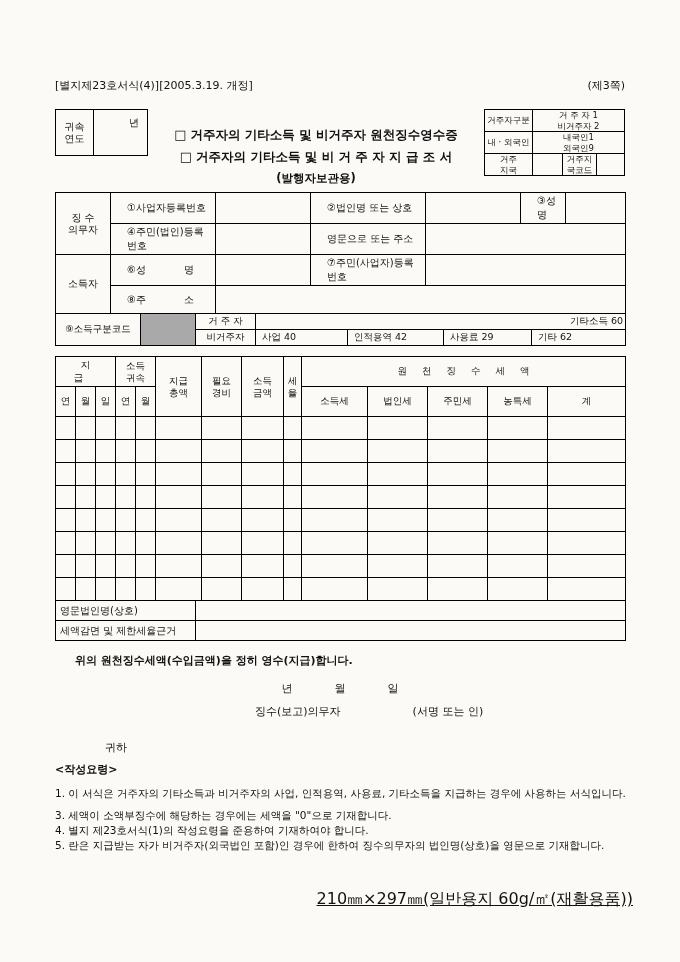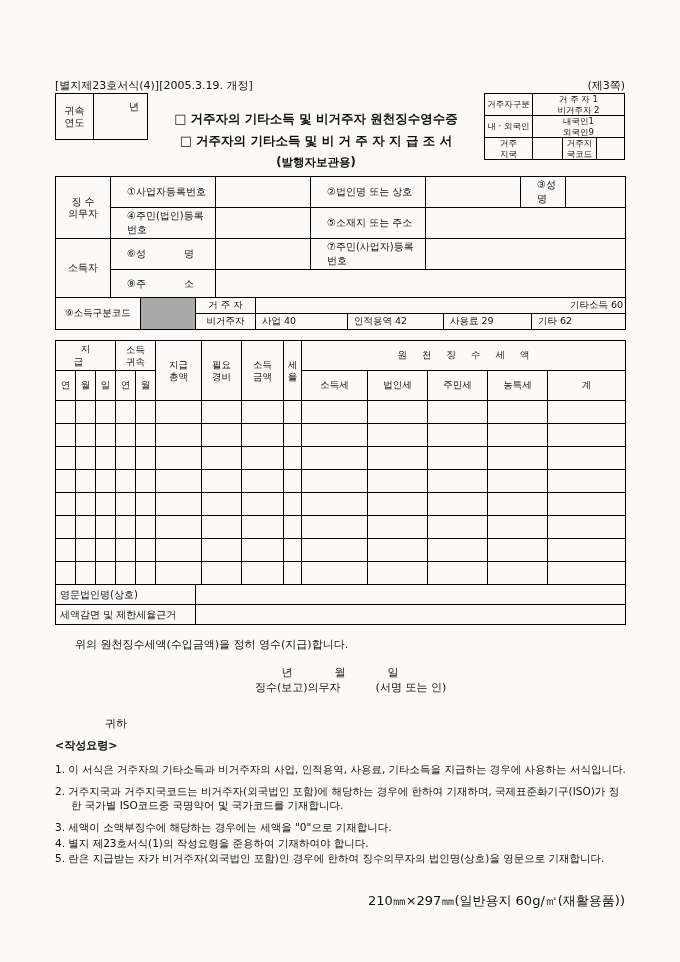--- a/index.html
+++ b/index.html
@@ -3,21 +3,21 @@
 <meta charset="utf-8">
 <style>
   * { margin:0; padding:0; box-sizing:border-box; }
   html,body { background:#e9e9e9; }
   .page {
     width:680px; height:962px; margin:0 auto; position:relative;
     background:#fbfaf6; color:#111;
     font-family:"DejaVu Sans","Liberation Sans",sans-serif;
     padding:78px 55px 0 55px;
   }
-  .hdr { display:flex; justify-content:space-between; font-size:11px; margin-bottom:0; }
+  .hdr { display:flex; justify-content:space-between; font-size:11px; margin-bottom:16px; }
 
   table { border-collapse:collapse; table-layout:fixed; width:570px; }
   td { border:1px solid #000; font-size:10px; text-align:center; vertical-align:middle; padding:1px 2px; overflow:hidden; }
   .pre { white-space:pre-line; line-height:1.2; }
   .sp  { white-space:pre; }
 
   
   .title-row { display:flex; align-items:flex-start; }
   .year-box { width:92px; flex:0 0 92px; }
   .year-box td { height:46px; }
@@ -46,32 +46,32 @@
   .main-table tbody td { height:23px; }
   .ls { letter-spacing:14px; text-indent:14px; }
   .ls2 { letter-spacing:6px; text-indent:6px; }
 
   .foot-table { margin-top:-1px; }
   .foot-table td { height:20px; }
   .foot-table .lbl-left { text-align:left; padding-left:4px; }
 
   
   .receipt { font-size:11px; margin-top:12px; width:570px; }
-  .receipt .l1 { padding-left:20px; }
+  .receipt .l1 { padding-left:20px;font-weight:bold; }
   .receipt .l2 { text-align:center; margin-top:13px; white-space:pre; }
-  .receipt .l3 { margin-top:0; padding-left:200px; display:flex; gap:35px; white-space:nowrap; }
+  .receipt .l3 { margin-top:8px; padding-left:200px; display:flex; gap:72px; white-space:nowrap; }
   .receipt .l4 { margin-top:21px; padding-left:50px; }
 
   
   .instructions { margin-top:8px; font-size:10.5px; line-height:1.35; width:572px; }
   .instructions .t { font-weight:bold; font-size:11px; margin-bottom:8px; }
   .inst-item { padding-left:16px; text-indent:-16px; margin-bottom:8px; }
   .inst-item.tight { margin-bottom:1px; }
 
-  .foot-note { position:absolute; right:55px; bottom:52px; font-size:13px; }
+  .foot-note { position:absolute; right:47px; bottom:52px; font-size:16px;text-decoration:underline; }
 </style>
 </head>
 <body>
 
 <div class="page">
 
   <div class="hdr">
     <span>[별지제23호서식(4)][2005.3.19. 개정]</span>
     <span>(제3쪽)</span>
   </div>
@@ -150,21 +150,21 @@
       <td class="lbl">①사업자등록번호</td>
       <td></td>
       <td class="lbl">②법인명 또는 상호</td>
       <td></td>
       <td class="lbl">③성명</td>
       <td></td>
     </tr>
     <tr>
       <td class="lbl">④주민(법인)등록번호</td>
       <td></td>
-      <td class="lbl">⑤소재지 또는 주소</td>
+      <td class="lbl">영문으로 또는 주소</td>
       <td colspan="3"></td>
     </tr>
     <tr>
       <td rowspan="2" class="grp">소득자</td>
       <td class="lbl sp">⑥성            명</td>
       <td></td>
       <td class="lbl">⑦주민(사업자)등록번호</td>
       <td colspan="3"></td>
     </tr>
     <tr>
@@ -401,21 +401,20 @@
     <div class="l3">
       <span>징수(보고)의무자</span>
       <span>(서명 또는 인)</span>
     </div>
     <div class="l4">귀하</div>
   </div>
 
   <div class="instructions">
     <div class="t">&lt;작성요령&gt;</div>
     <div class="inst-item">1. 이 서식은 거주자의 기타소득과 비거주자의 사업, 인적용역, 사용료, 기타소득을 지급하는 경우에 사용하는 서식입니다.</div>
-    <div class="inst-item">2. 거주지국과 거주지국코드는 비거주자(외국법인 포함)에 해당하는 경우에 한하여 기재하며, 국제표준화기구(ISO)가 정한 국가별 ISO코드중 국명약어 및 국가코드를 기재합니다.</div>
     <div class="inst-item tight">3. 세액이 소액부징수에 해당하는 경우에는 세액을 "0"으로 기재합니다.</div>
     <div class="inst-item tight">4. 별지 제23호서식(1)의 작성요령을 준용하여 기재하여야 합니다.</div>
     <div class="inst-item tight">5. 란은 지급받는 자가 비거주자(외국법인 포함)인 경우에 한하여 징수의무자의 법인명(상호)을 영문으로 기재합니다.</div>
   </div>
 
   <div class="foot-note">210㎜×297㎜(일반용지 60g/㎡(재활용품))</div>
 
 </div>
 
 </body></html>

